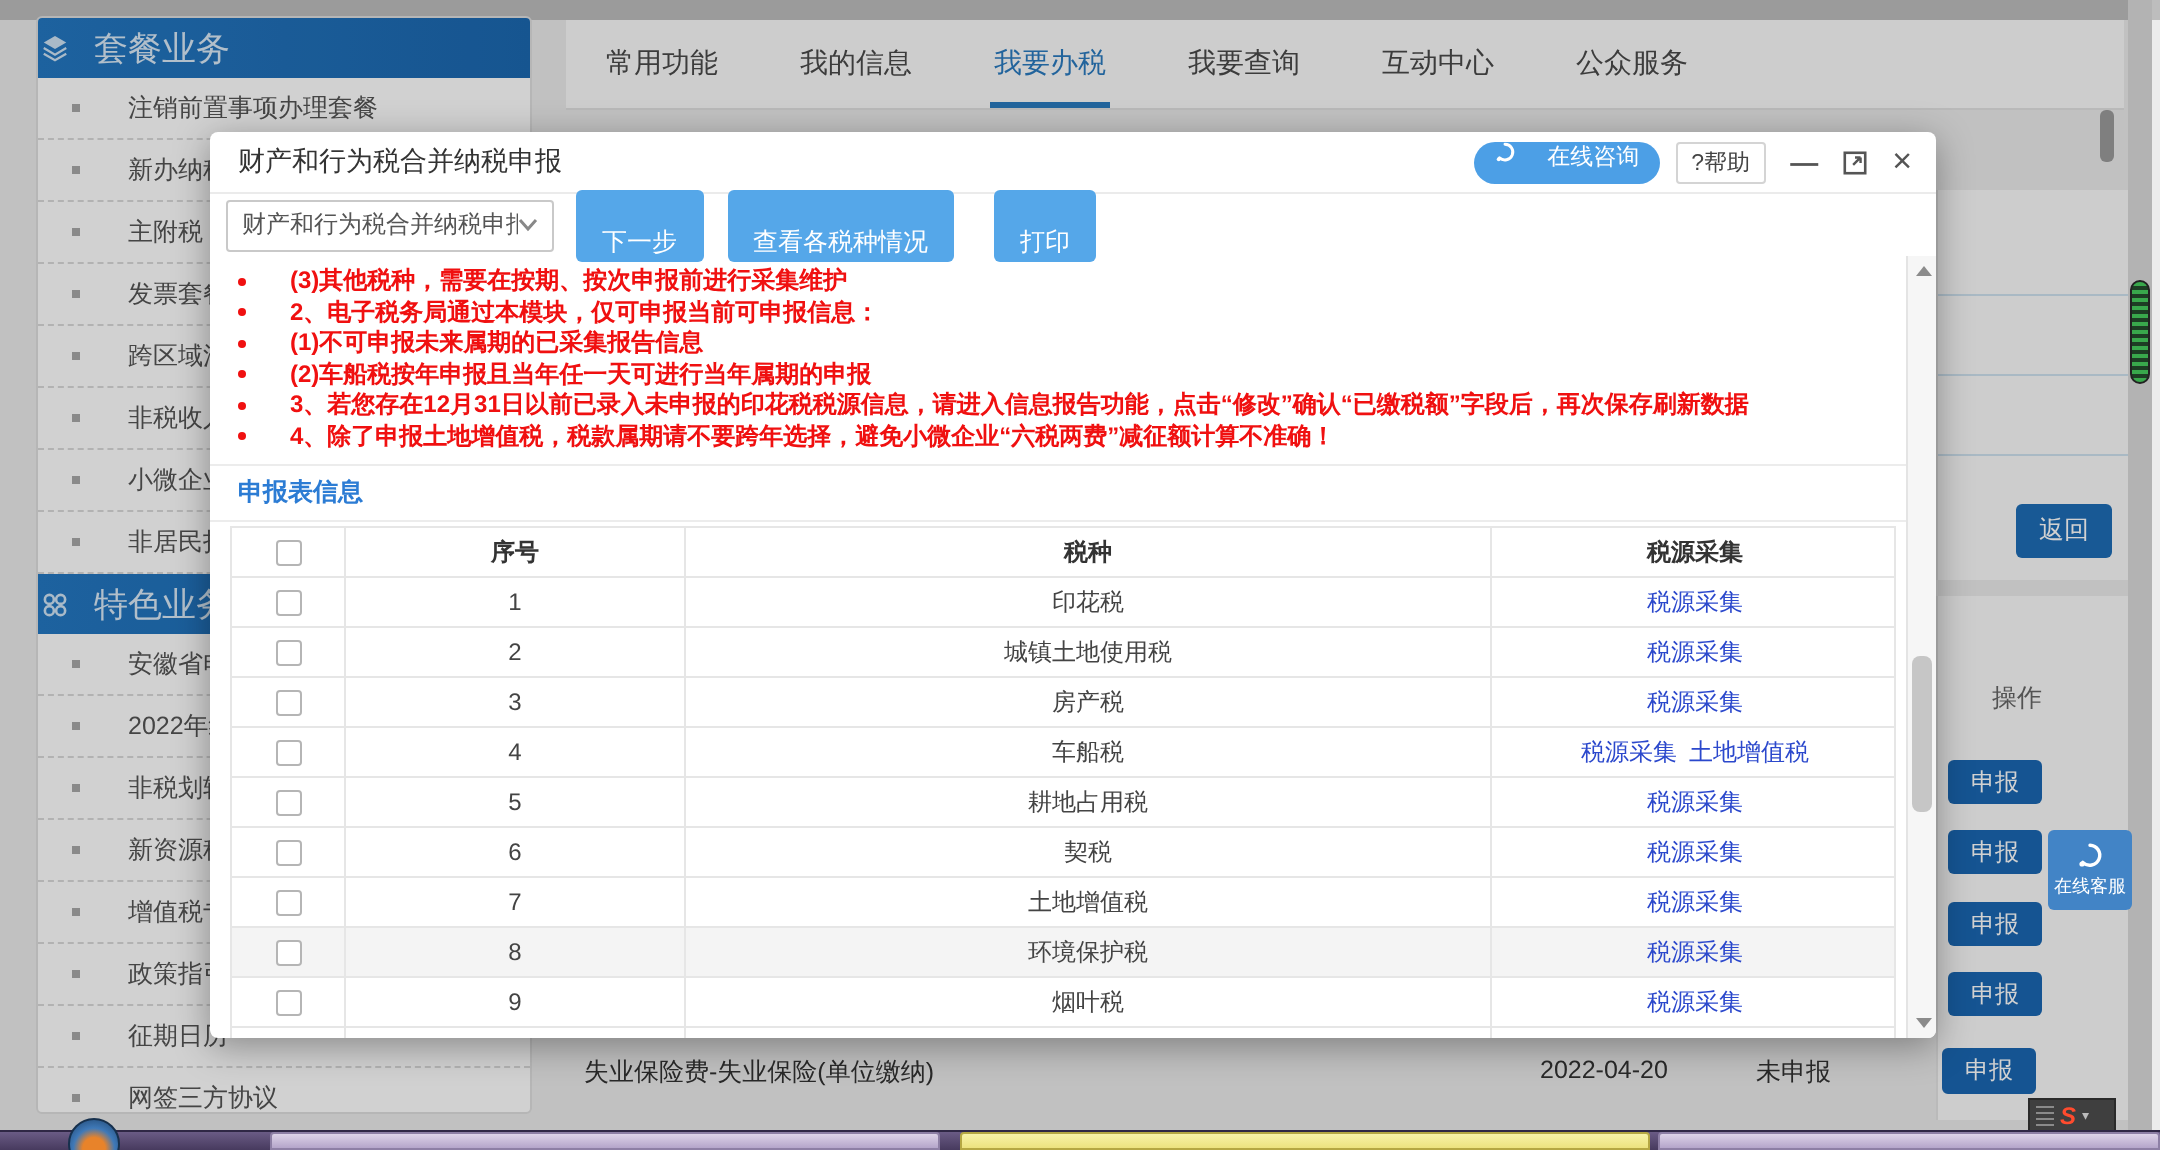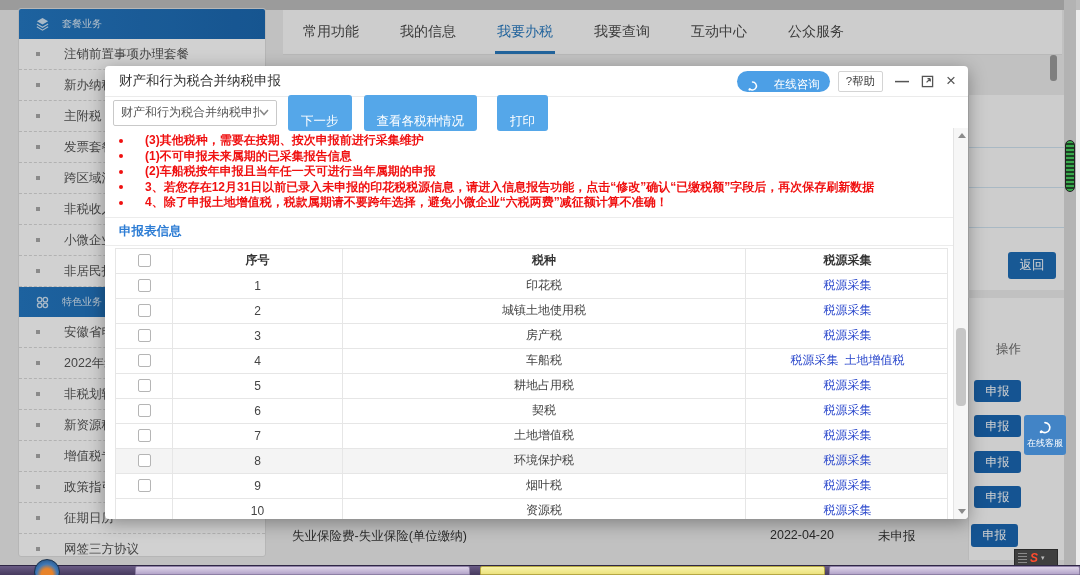--- a/index.html
+++ b/index.html
@@ -11,21 +11,21 @@
   #page { position:absolute; inset:0 0 10px 0; background:#ececec; }
   #top-strip { left:0; top:0; width:1080px; height:10px; background:#bdbdbd; }
 
   
   #navbar { left:283px; top:10px; width:779px; height:45px; background:#fbfbfb; border-bottom:1px solid #e2e2e2; display:flex; align-items:stretch; gap:37px; padding-left:18px; }
   .nav-tab { font-size:14px; color:#4a4a4a; display:flex; align-items:center; border-bottom:3px solid transparent; padding:0 2px; cursor:pointer; margin-top:3px; }
   .nav-tab.active { color:#2a7abf; border-bottom-color:#2a7abf; }
 
   
   #sidebar { left:18px; top:8px; width:248px; height:549px; background:#ffffff; border:1px solid #dedede; border-radius:3px; overflow:hidden; }
-  .side-header { height:30px; background:linear-gradient(90deg,#2478c2,#1c68b0); color:#d9e9f7; font-size:10px; display:flex; align-items:center; gap:12px; padding-left:16px; }
+  .side-header { height:30px; background:linear-gradient(90deg,#2478c2,#1c68b0); color:#d9e9f7; font-size:17px; display:flex; align-items:center; gap:12px; padding-left:1px; }
   .side-header .hicon { width:15px; height:15px; }
   .side-item { height:31px; display:flex; align-items:center; gap:24px; padding-left:17px; font-size:12.5px; color:#555; border-bottom:1px dashed #d9d9d9; white-space:nowrap; overflow:hidden; cursor:pointer; }
   .side-item .dot { width:4px; height:4px; background:#a9a9a9; flex:none; }
 
   
   #panel-a { left:968px; top:95px; width:96px; height:195px; background:#fafafa; border-left:1px solid #e3e3e3; }
   #panel-a .bline { position:absolute; left:0; width:96px; height:1px; background:#cfe2f0; }
   #return-btn { left:1008px; top:252px; width:48px; height:27px; background:#1e6db6; color:#fff; font-size:12.5px; border:none; border-radius:3px; cursor:pointer; }
   #panel-b { left:968px; top:298px; width:96px; height:262px; background:#fafafa; border-left:1px solid #e3e3e3; }
   #op-header { left:996px; top:341px; font-size:12.5px; color:#666; }
@@ -41,21 +41,21 @@
 
   
   #page-scrollbar { left:1064px; top:0; width:12px; height:565px; background:#b3b3b3; }
   #page-scroll-thumb { left:1065px; top:140px; width:10px; height:52px; border:1px solid #222; border-radius:5px;
       background:repeating-linear-gradient(180deg,#39a94c 0 2px,#1d3f24 2px 4px); }
 
   
   #modal { left:105px; top:66px; width:863px; height:453px; background:#ffffff; border-radius:4px; box-shadow:0 4px 18px rgba(0,0,0,.35); overflow:hidden; }
   #modal-header { height:31px; border-bottom:1px solid #ebebeb; display:flex; align-items:center; padding:0 12px 0 14px; }
   #modal-title { font-size:13.5px; color:#333; flex:1; }
-  #consult-btn { height:21px; background:#4c9fe6; color:#fff; border:none; border-radius:11px; font-size:11.5px; display:flex; align-items:flex-end; gap:16px; padding:0 10px; cursor:pointer; }
+  #consult-btn { height:21px; background:#4c9fe6; color:#fff; border:none; border-radius:11px; font-size:11.5px; display:flex; align-items:flex-start; gap:16px; padding:0 10px; cursor:pointer; }
   #help-btn { height:21px; background:#fff; border:1px solid #d4d4d4; border-radius:2px; color:#444; font-size:11.5px; padding:0 7px; margin-left:8px; cursor:pointer; }
   .winctl { color:#555; margin-left:12px; cursor:pointer; display:flex; align-items:center; }
   #min-icon { font-size:14px; font-weight:bold; }
   #close-icon { font-size:17px; }
 
   #modal-toolbar { height:31px; display:flex; align-items:center; padding-left:8px; }
   #tax-select { width:164px; height:26px; border:1px solid #c9c9c9; border-radius:2px; display:flex; align-items:center; font-size:12px; color:#555; padding:0 7px; cursor:pointer; background:#fff; }
   #tax-select .sel-text { flex:1; white-space:nowrap; overflow:hidden; }
   .tb-btn { height:26px; background:#55a7e9; color:#fff; border:none; border-radius:3px; font-size:12.5px; padding:18px 13px; cursor:pointer; }
   #next-btn { margin-left:11px; }
@@ -265,20 +265,24 @@
   </div>
 
   <div id="modal-content">
     <div id="warning-list">
         <div class="warn-line">
           <span class="wdot"></span>
           <span>(3)其他税种，需要在按期、按次申报前进行采集维护</span>
         </div>
         <div class="warn-line">
           <span class="wdot"></span>
+          <span>2、电子税务局通过本模块，仅可申报当前可申报信息：</span>
+        </div>
+        <div class="warn-line">
+          <span class="wdot"></span>
           <span>(1)不可申报未来属期的已采集报告信息</span>
         </div>
         <div class="warn-line">
           <span class="wdot"></span>
           <span>(2)车船税按年申报且当年任一天可进行当年属期的申报</span>
         </div>
         <div class="warn-line">
           <span class="wdot"></span>
           <span>3、若您存在12月31日以前已录入未申报的印花税税源信息，请进入信息报告功能，点击“修改”确认“已缴税额”字段后，再次保存刷新数据</span>
         </div>

